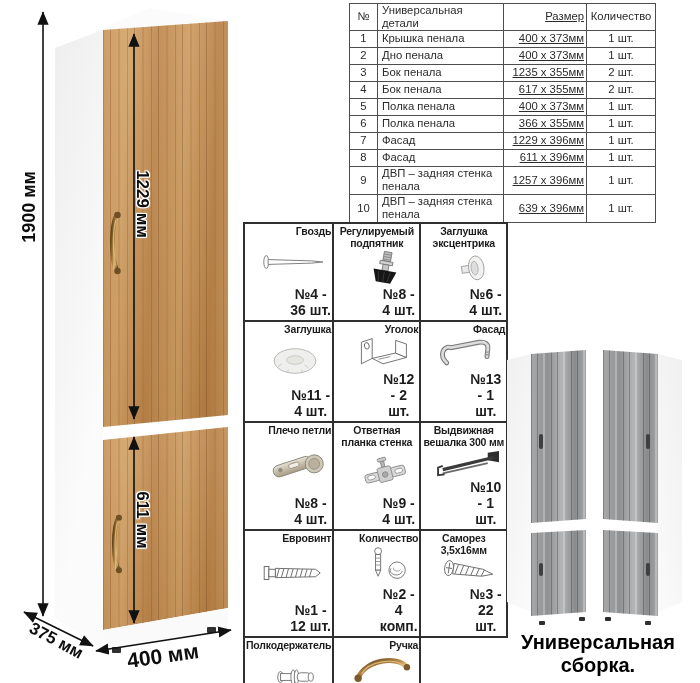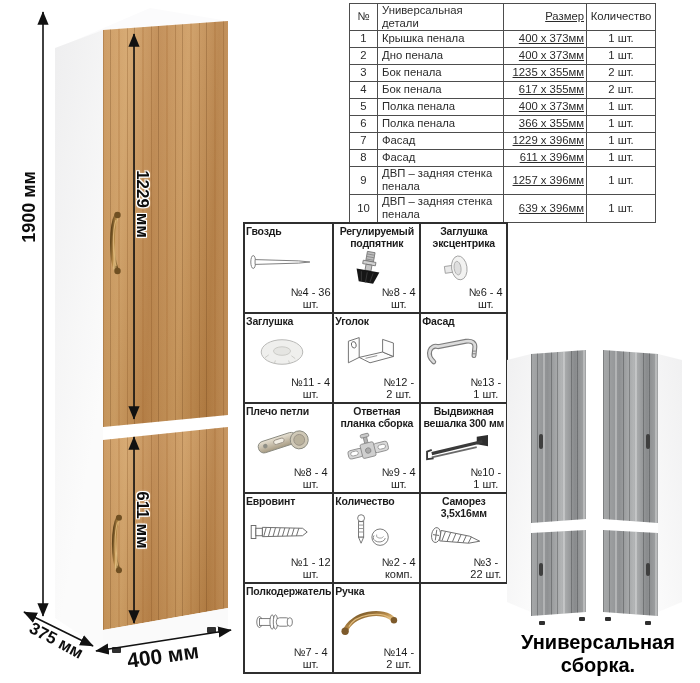--- a/index.html
+++ b/index.html
@@ -46,24 +46,24 @@
   .parts .c-num{width:23px;text-align:center;}
   .parts .c-name{width:119px;text-align:left;padding-left:4px;}
   .parts .c-size{width:78px;text-align:right;text-decoration:underline;}
   .parts .c-qty{width:64px;text-align:center;}
 
   
   .hw{position:absolute;left:243px;top:222px;border-collapse:collapse;table-layout:fixed;}
   .hw td{border:2px solid #2f2f2f;width:83px;height:84px;padding:2px 1px;vertical-align:top;}
   .hw td.empty{border:none;background:#fff;}
   .hw-cell-inner{display:flex;flex-direction:column;justify-content:space-between;
-                 align-items:flex-start;height:100%;}
+                 align-items:flex-end;height:100%;}
   .hw-title{font-size:10.5px;font-weight:bold;text-align:center;line-height:1.12;
             letter-spacing:-0.2px;color:#1c1c1c;}
-  .hw-qty{font-size:11px;font-weight:normal;text-align:center;color:#1c1c1c;margin-left:44px;}
+  .hw-qty{font-size:14px;font-weight:bold;text-align:center;color:#1c1c1c;margin-left:44px;}
   .hw-icon{flex:1;display:flex;align-items:center;justify-content:center;}
   .hw-icon svg{display:block;}
 
   
   .variant{position:absolute;left:497px;top:344px;width:200px;height:292px;}
   .graywood{background:
       repeating-linear-gradient(90deg,rgba(55,57,59,.38) 0 1px,transparent 1px 6px,
         rgba(35,37,39,.30) 6px 7px,transparent 7px 12px,
         rgba(255,255,255,.28) 12px 14px,transparent 14px 20px),
       linear-gradient(90deg,#a7a9aa,#8f9193 30%,#b3b5b6 56%,#898b8d 80%,#a2a4a5);}
@@ -325,21 +325,21 @@
             <circle cx="20" cy="19" r="2.5" fill="#8f8f86"></circle>
             <rect x="30" y="16" width="12" height="5" rx="2.5" fill="#f2eee4" stroke="#9a9286"></rect>
           </g>
         </svg>
               </div>
         <div class="hw-qty">№8 - 4 шт.</div>
       </div>
           </td>
       <td>
             <div class="hw-cell-inner">
-        <div class="hw-title">Ответная планка сборка</div>
+        <div class="hw-title">Ответная планка стенка</div>
         <div class="hw-icon">
                 <svg width="66" height="34" viewBox="0 0 76 40">
           <g transform="rotate(-14 38 22)">
             <rect x="36" y="6" width="4" height="8" fill="#b5b5b5" stroke="#888"></rect>
             <rect x="33" y="3" width="10" height="4" rx="1.5" fill="#c9c9c9" stroke="#888"></rect>
             <rect x="14" y="18" width="17" height="10" rx="3" fill="#d8d8d8" stroke="#8a8a8a"></rect>
             <rect x="45" y="17" width="17" height="11" rx="3" fill="#d8d8d8" stroke="#8a8a8a"></rect>
             <rect x="30" y="14" width="16" height="17" rx="2" fill="#cfcfcf" stroke="#8a8a8a"></rect>
             <rect x="17" y="20" width="9" height="5" rx="2.5" fill="#fff" stroke="#999"></rect>
             <rect x="50" y="20" width="9" height="5" rx="2.5" fill="#fff" stroke="#999"></rect>

